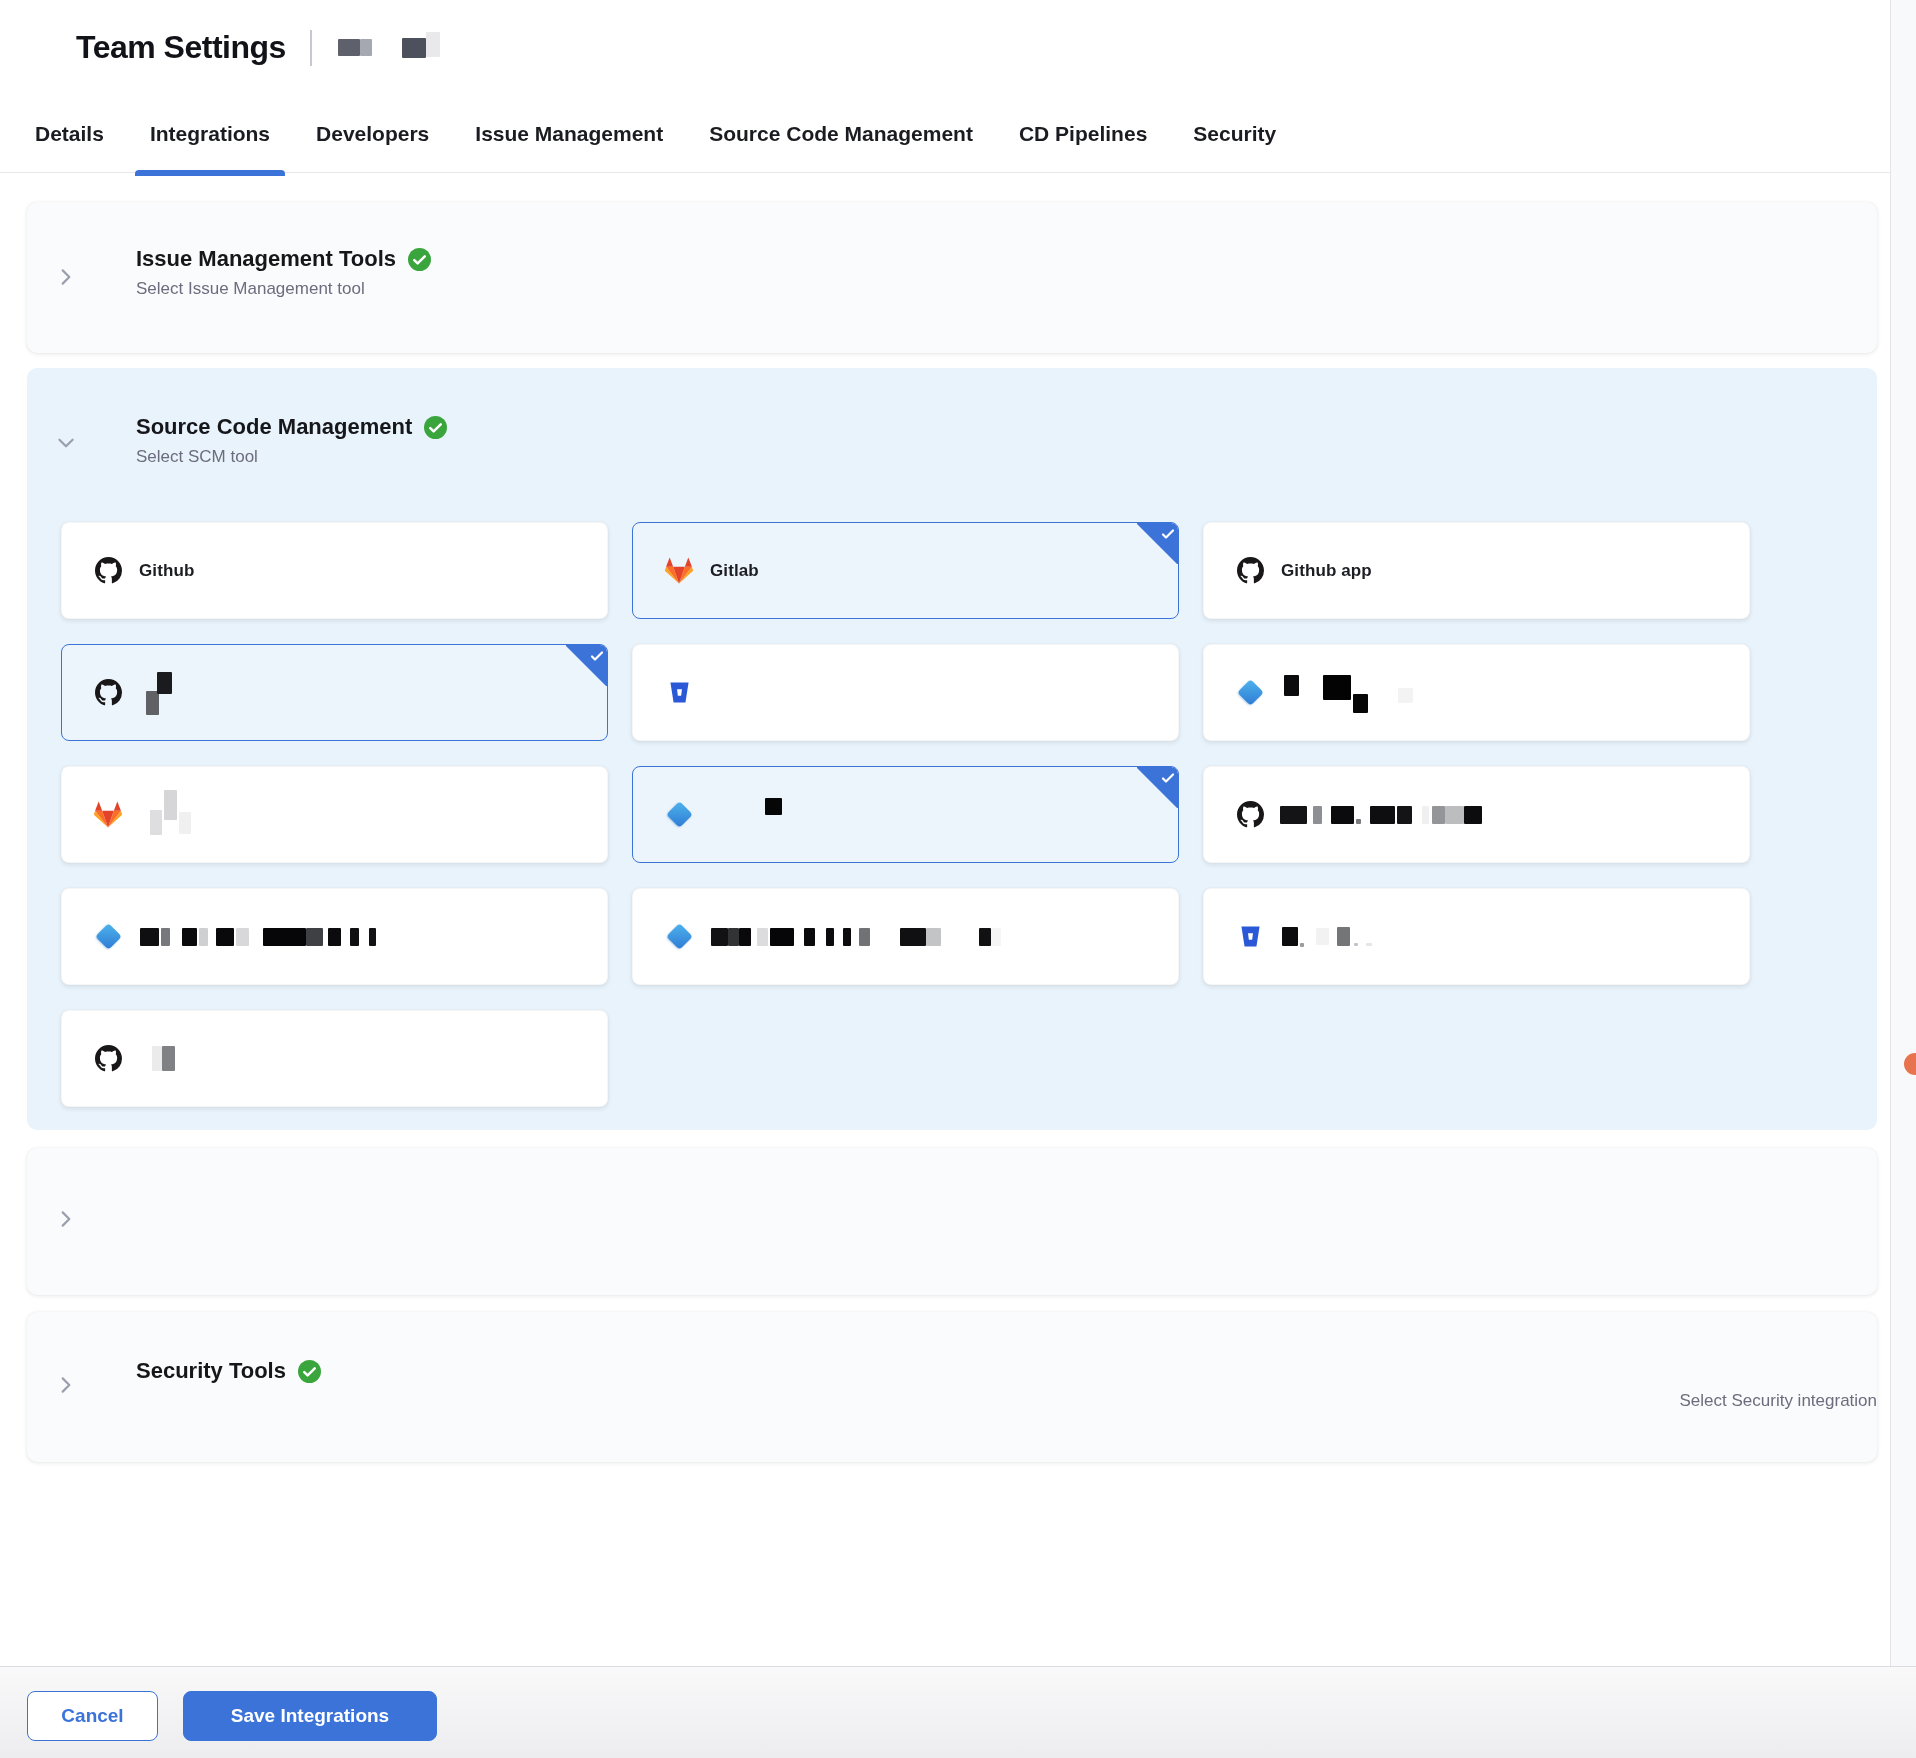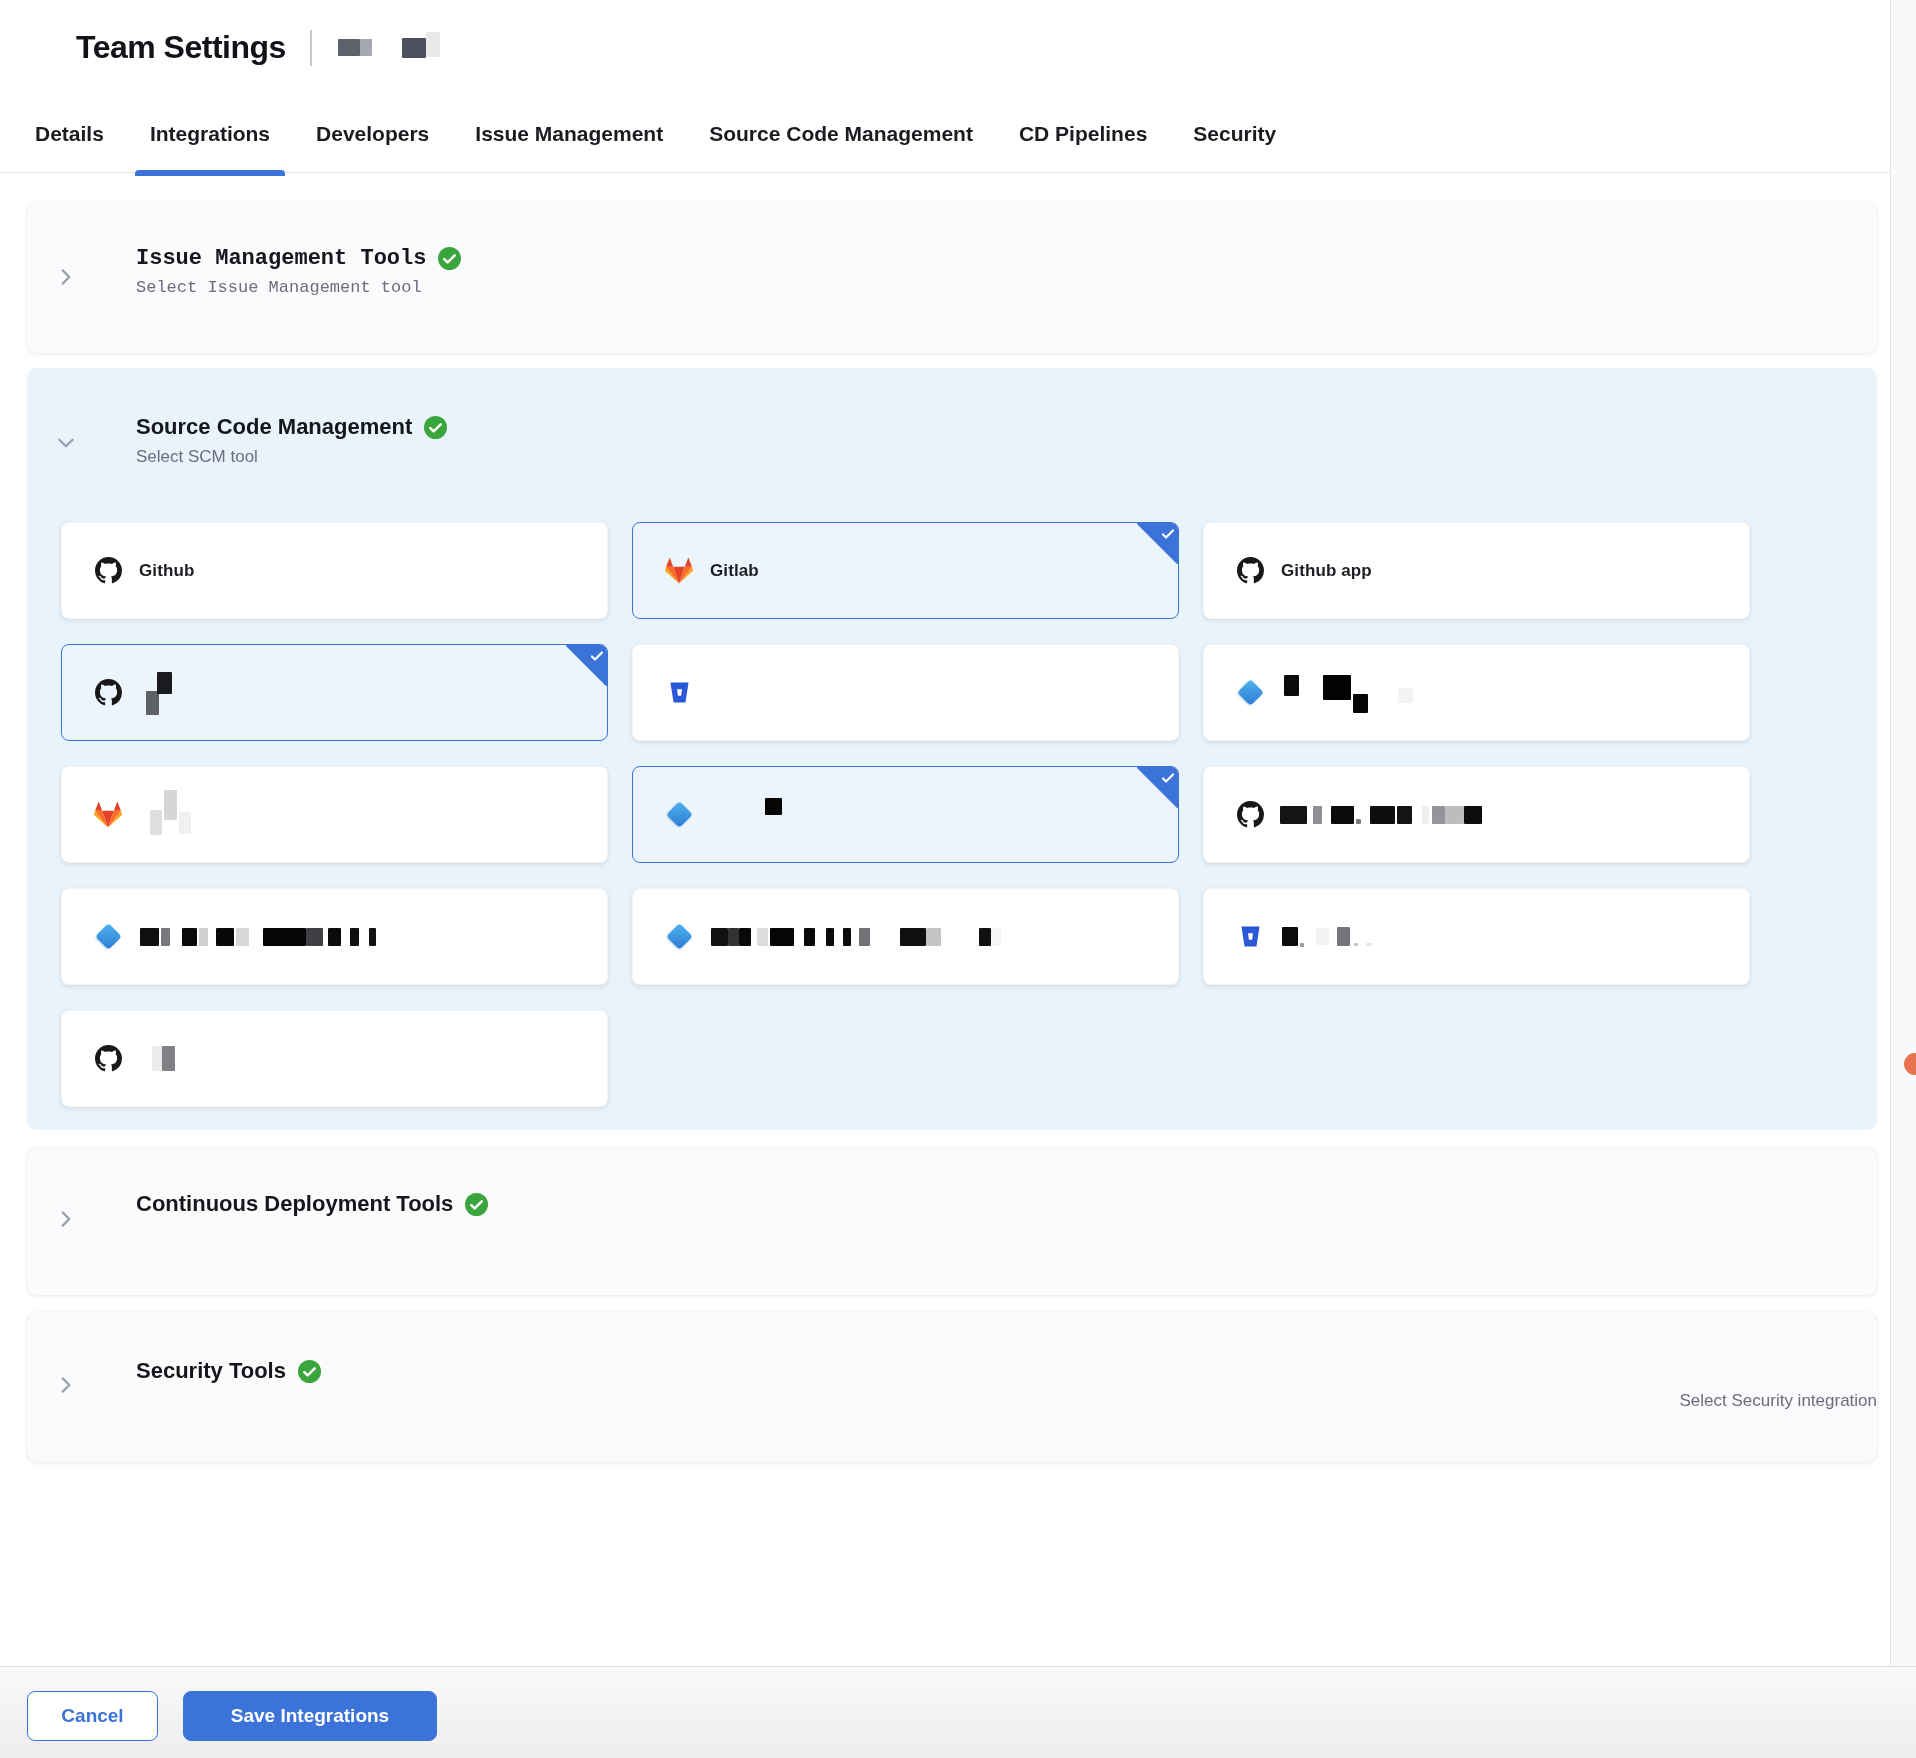--- a/index.html
+++ b/index.html
@@ -27,21 +27,21 @@
   .rd{display:inline-block;border-radius:1px;}
   .topbar .rd-wrap{margin-right:30px;}
   
   .tabs{position:absolute;top:95px;left:0;right:26px;height:78px;display:flex;align-items:center;gap:42px;padding-left:33px;border-bottom:1px solid #e8e8ea;background:#fff;}
   .tab{position:relative;font-size:21px;font-weight:bold;color:#1b1c21;cursor:pointer;padding:27px 2px;white-space:nowrap;}
   .tab.active::after{content:'';position:absolute;left:-13px;right:-13px;bottom:-3px;height:6px;border-radius:4px 4px 0 0;background:var(--accent);}
   
   .section{position:absolute;left:27px;width:1850px;border-radius:10px;}
   .section.plain{background:#fafbfc;box-shadow:0 1px 4px rgba(23,26,31,.10), 0 0 1px rgba(23,26,31,.08);cursor:pointer;}
   .section.scm{background:var(--section-bg);}
-  .section.issue{top:202px;height:151px;font-family:Liberation Mono, monospace;}
+  .section.issue{top:202px;height:151px;}
   .section.scm{top:368px;height:762px;}
   .section.cd{top:1148px;height:147px;}
   .section.security{top:1312px;height:150px;}
   .chev{position:absolute;left:28px;cursor:pointer;line-height:0;}
   .issue .chev{top:64px;}
   .scm .chev{top:64px;}
   .cd .chev{top:60px;}
   .security .chev{top:62px;}
   .head{padding-left:109px;}
   .issue .head{padding-top:44px;}
@@ -343,29 +343,20 @@
     </div>
 </section>
 
 <section class="section plain cd">
   <span class="chev">
     <svg width="22" height="22" viewBox="0 0 20 20">
         <path d="M7 4l6 6-6 6" stroke="#9b9eae" stroke-width="2" fill="none" stroke-linecap="round" stroke-linejoin="round"></path>
       </svg>
   </span>
   <div class="head">
-    <div class="title-row">
-      <span class="sec-title">Continuous Deployment Tools</span>
-      <span class="ok">
-        <svg width="23" height="23" viewBox="0 0 22 22">
-            <circle cx="11" cy="11" r="11" fill="#3AA53C"></circle>
-            <path d="M6 11.6l3.2 3.1L16 8" stroke="#fff" stroke-width="2.4" fill="none" stroke-linecap="round" stroke-linejoin="round"></path>
-          </svg>
-      </span>
-    </div>
   </div>
 </section>
 
 <section class="section plain security">
   <span class="chev">
     <svg width="22" height="22" viewBox="0 0 20 20">
         <path d="M7 4l6 6-6 6" stroke="#9b9eae" stroke-width="2" fill="none" stroke-linecap="round" stroke-linejoin="round"></path>
       </svg>
   </span>
   <div class="head">

